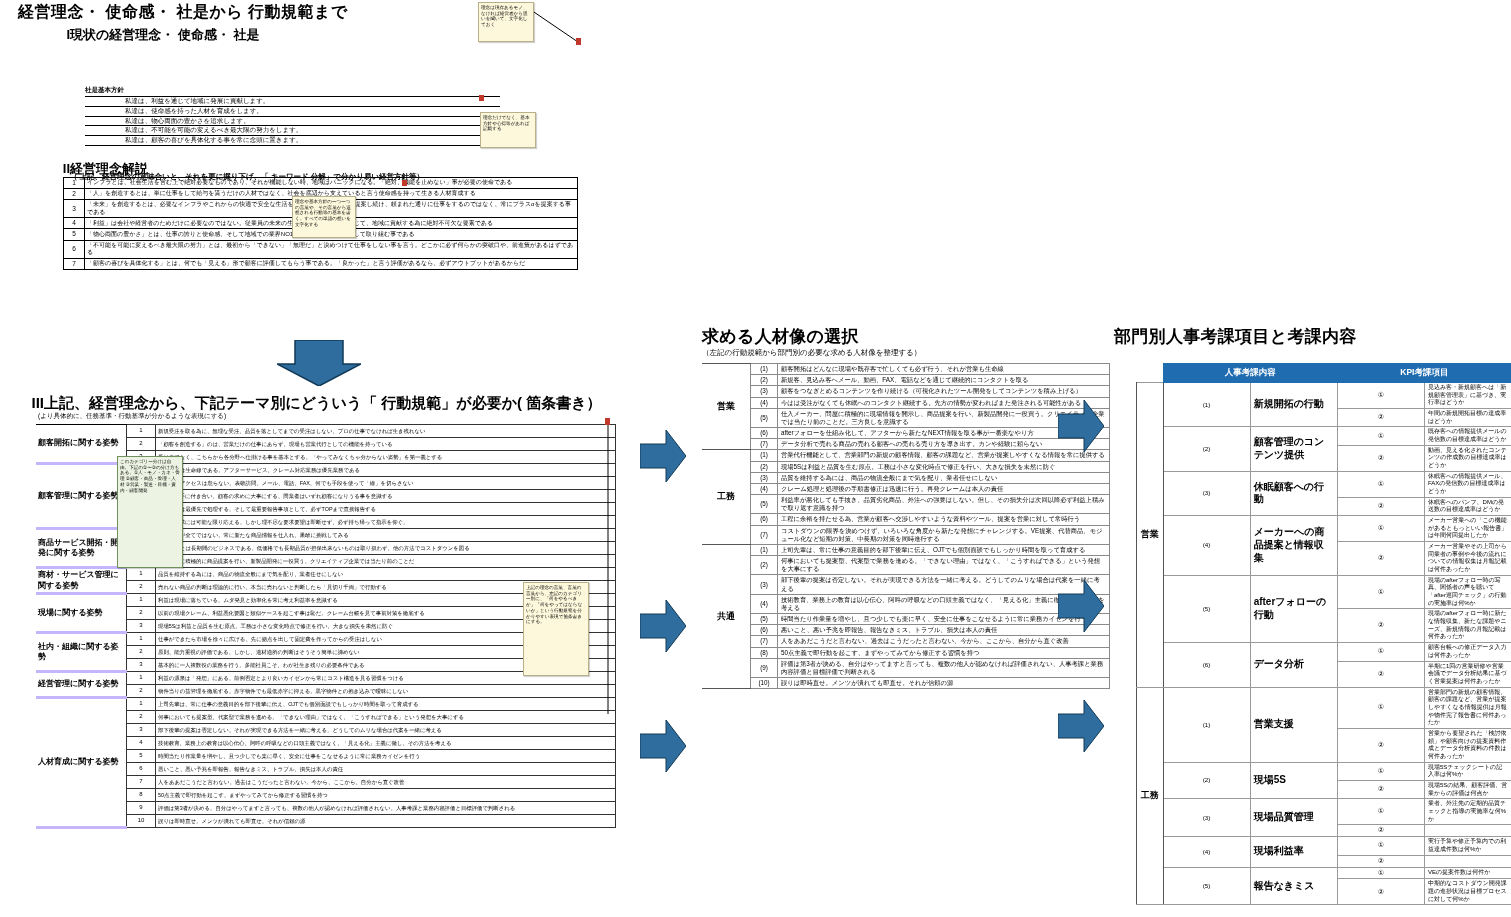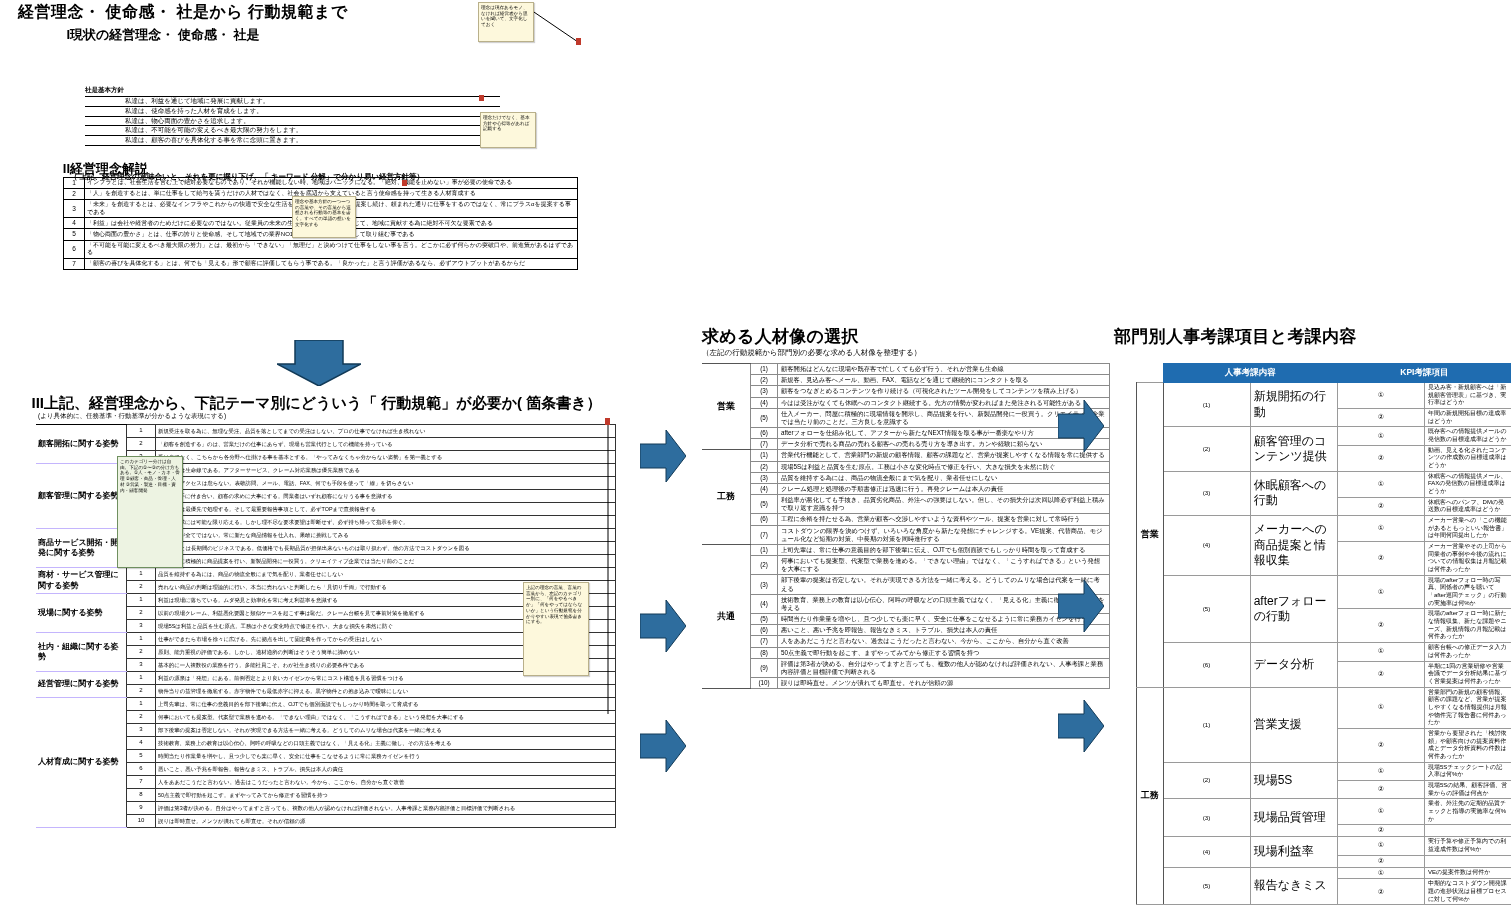--- a/index.html
+++ b/index.html
@@ -62,21 +62,21 @@
     position:absolute;left:36px;top:424px;width:580px;
     border-collapse:collapse;table-layout:fixed;
   }
   .tbl3 td{
     border-top:1px solid #333;border-bottom:1px solid #333;
     font-size:5.4px;line-height:1.2;padding:0 2px;
     vertical-align:middle;height:12px;
   }
   .tbl3 td.cat{
     width:86px;font-size:8px;font-weight:bold;line-height:1.3;
-    border:none;border-top:1px solid #000;border-bottom:1px solid #c4b5fd;
+    border:none;border-top:1px solid #000;border-bottom:3px solid #c4b5fd;
     text-align:left;padding-left:2px;
   }
   .tbl3 td.n{width:24px;text-align:center;border-left:1px solid #333;border-right:1px solid #333;font-size:6px;}
   .tbl3 td.txt{border-right:1px solid #333;}
 
   
   .sticky{
     position:absolute;
     background:#fdf8dc;border:1px solid #b9b08a;
     font-size:4.6px;line-height:1.25;
@@ -120,21 +120,21 @@
   }
   .tblr td{
     border:1px solid #9a9a9a;font-size:6px;line-height:1.28;
     padding:1px 3px;vertical-align:middle;
   }
   .tblr td.dept{
     width:22px;text-align:center;font-weight:bold;font-size:9px;
     border-left:1px solid #555;border-right:1px solid #555;
   }
   .tblr td.num{width:22px;text-align:center;font-size:6.2px;}
-  .tblr td.item{width:104px;font-size:12px;font-weight:normal;}
+  .tblr td.item{width:104px;font-size:10px;font-weight:bold;}
   .tblr td.knum{width:20px;text-align:center;font-size:7px;}
 
   
   .arrow-right{position:absolute;width:46px;height:52px;z-index:5;}
 </style>
 </head>
 <body>
 
 <div class="page">
 

